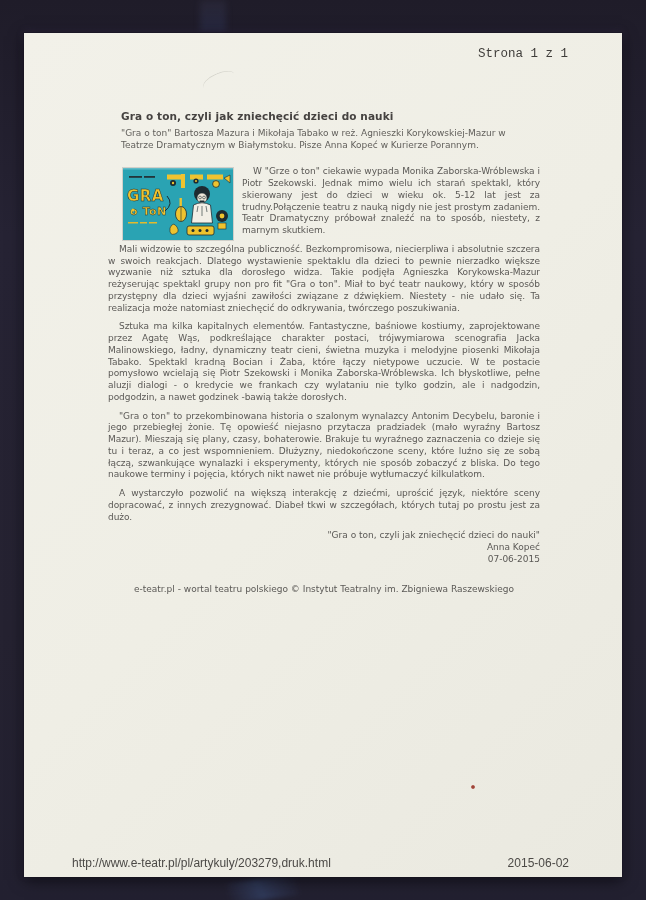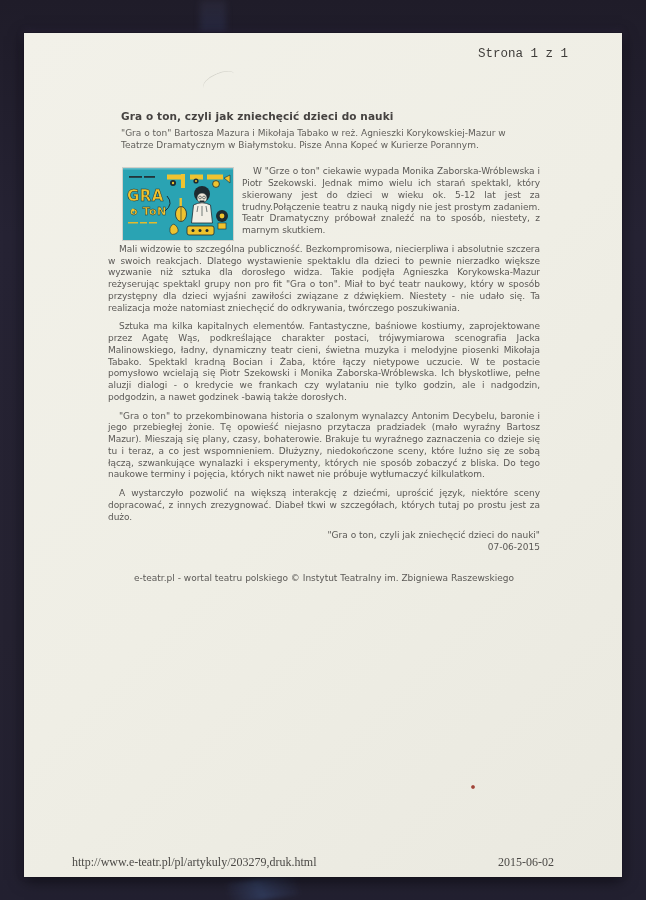--- a/index.html
+++ b/index.html
@@ -27,23 +27,23 @@
   .paper {
     position:absolute; left:24px; top:33px; width:598px; height:844px;
     background:linear-gradient(135deg, #f2f1e9 0%, #efeee5 50%, #eae9e0 100%);
     box-shadow:0 0 0 1px rgba(20,18,30,0.35), 0 3px 14px rgba(0,0,0,0.6), 0 -2px 8px rgba(110,90,160,0.18);
   }
   .print-header {
     position:absolute; top:14px; right:54px;
     font-family:Liberation Mono, monospace; font-size:12.5px; color:#3f3d3a;
   }
   .print-footer {
-    position:absolute; bottom:7px; left:48px; right:68px;
+    position:absolute; bottom:7px; left:48px; right:53px;
     display:flex; justify-content:space-between;
-    font-family:Liberation Serif, serif; font-size:12px; color:#4b4946;
+    font-family:Liberation Sans, sans-serif; font-size:12px; color:#4b4946;
   }
   .content {
     position:absolute; left:84px; top:77px; width:432px;
     color:#5b5956;
   }
   .article-title {
     margin-left:13px;
     font-size:10.5px; font-weight:bold; letter-spacing:0.1px;
     color:#454240;
   }
@@ -165,20 +165,21 @@
 
         <p class="para">W "Grze o ton" ciekawie wypada Monika Zaborska-Wróblewska i Piotr Szekowski. Jednak mimo wielu ich starań spektakl, który skierowany jest do dzieci w wieku ok. 5-12 lat jest za trudny.Połączenie teatru z nauką nigdy nie jest prostym zadaniem. Teatr Dramatyczny próbował znaleźć na to sposób, niestety, z marnym skutkiem.</p>
         <div class="clear"></div>
         <p class="para">Mali widzowie to szczególna publiczność. Bezkompromisowa, niecierpliwa i absolutnie szczera w swoich reakcjach. Dlatego wystawienie spektaklu dla dzieci to pewnie nierzadko większe wyzwanie niż sztuka dla dorosłego widza. Takie podjęła Agnieszka Korykowska-Mazur reżyserując spektakl grupy non pro fit "Gra o ton". Miał to być teatr naukowy, który w sposób przystępny dla dzieci wyjaśni zawiłości związane z dźwiękiem. Niestety - nie udało się. Ta realizacja może natomiast zniechęcić do odkrywania, twórczego poszukiwania.</p>
         <p class="para">Sztuka ma kilka kapitalnych elementów. Fantastyczne, baśniowe kostiumy, zaprojektowane przez Agatę Wąs, podkreślające charakter postaci, trójwymiarowa scenografia Jacka Malinowskiego, ładny, dynamiczny teatr cieni, świetna muzyka i melodyjne piosenki Mikołaja Tabako. Spektakl kradną Bocian i Żaba, które łączy nietypowe uczucie. W te postacie pomysłowo wcielają się Piotr Szekowski i Monika Zaborska-Wróblewska. Ich błyskotliwe, pełne aluzji dialogi - o kredycie we frankach czy wylataniu nie tylko godzin, ale i nadgodzin, podgodzin, a nawet godzinek -bawią także dorosłych.</p>
         <p class="para">"Gra o ton" to przekombinowana historia o szalonym wynalazcy Antonim Decybelu, baronie i jego przebiegłej żonie. Tę opowieść niejasno przytacza pradziadek (mało wyraźny Bartosz Mazur). Mieszają się plany, czasy, bohaterowie. Brakuje tu wyraźnego zaznaczenia co dzieje się tu i teraz, a co jest wspomnieniem. Dłużyzny, niedokończone sceny, które luźno się ze sobą łączą, szwankujące wynalazki i eksperymenty, których nie sposób zobaczyć z bliska. Do tego naukowe terminy i pojęcia, których nikt nawet nie próbuje wytłumaczyć kilkulatkom.</p>
         <p class="para">A wystarczyło pozwolić na większą interakcję z dziećmi, uprościć język, niektóre sceny dopracować, z innych zrezygnować. Diabeł tkwi w szczegółach, których tutaj po prostu jest za dużo.</p>
 
         <div class="byline">
           <div>"Gra o ton, czyli jak zniechęcić dzieci do nauki"</div>
+          <div>Anna Kopeć</div>
           <div>07-06-2015</div>
         </div>
 
         <div class="credit">e-teatr.pl - wortal teatru polskiego © Instytut Teatralny im. Zbigniewa Raszewskiego</div>
       </div>
     </div>
 
     <div class="scan-dot"></div>
 
     <div class="print-footer">

